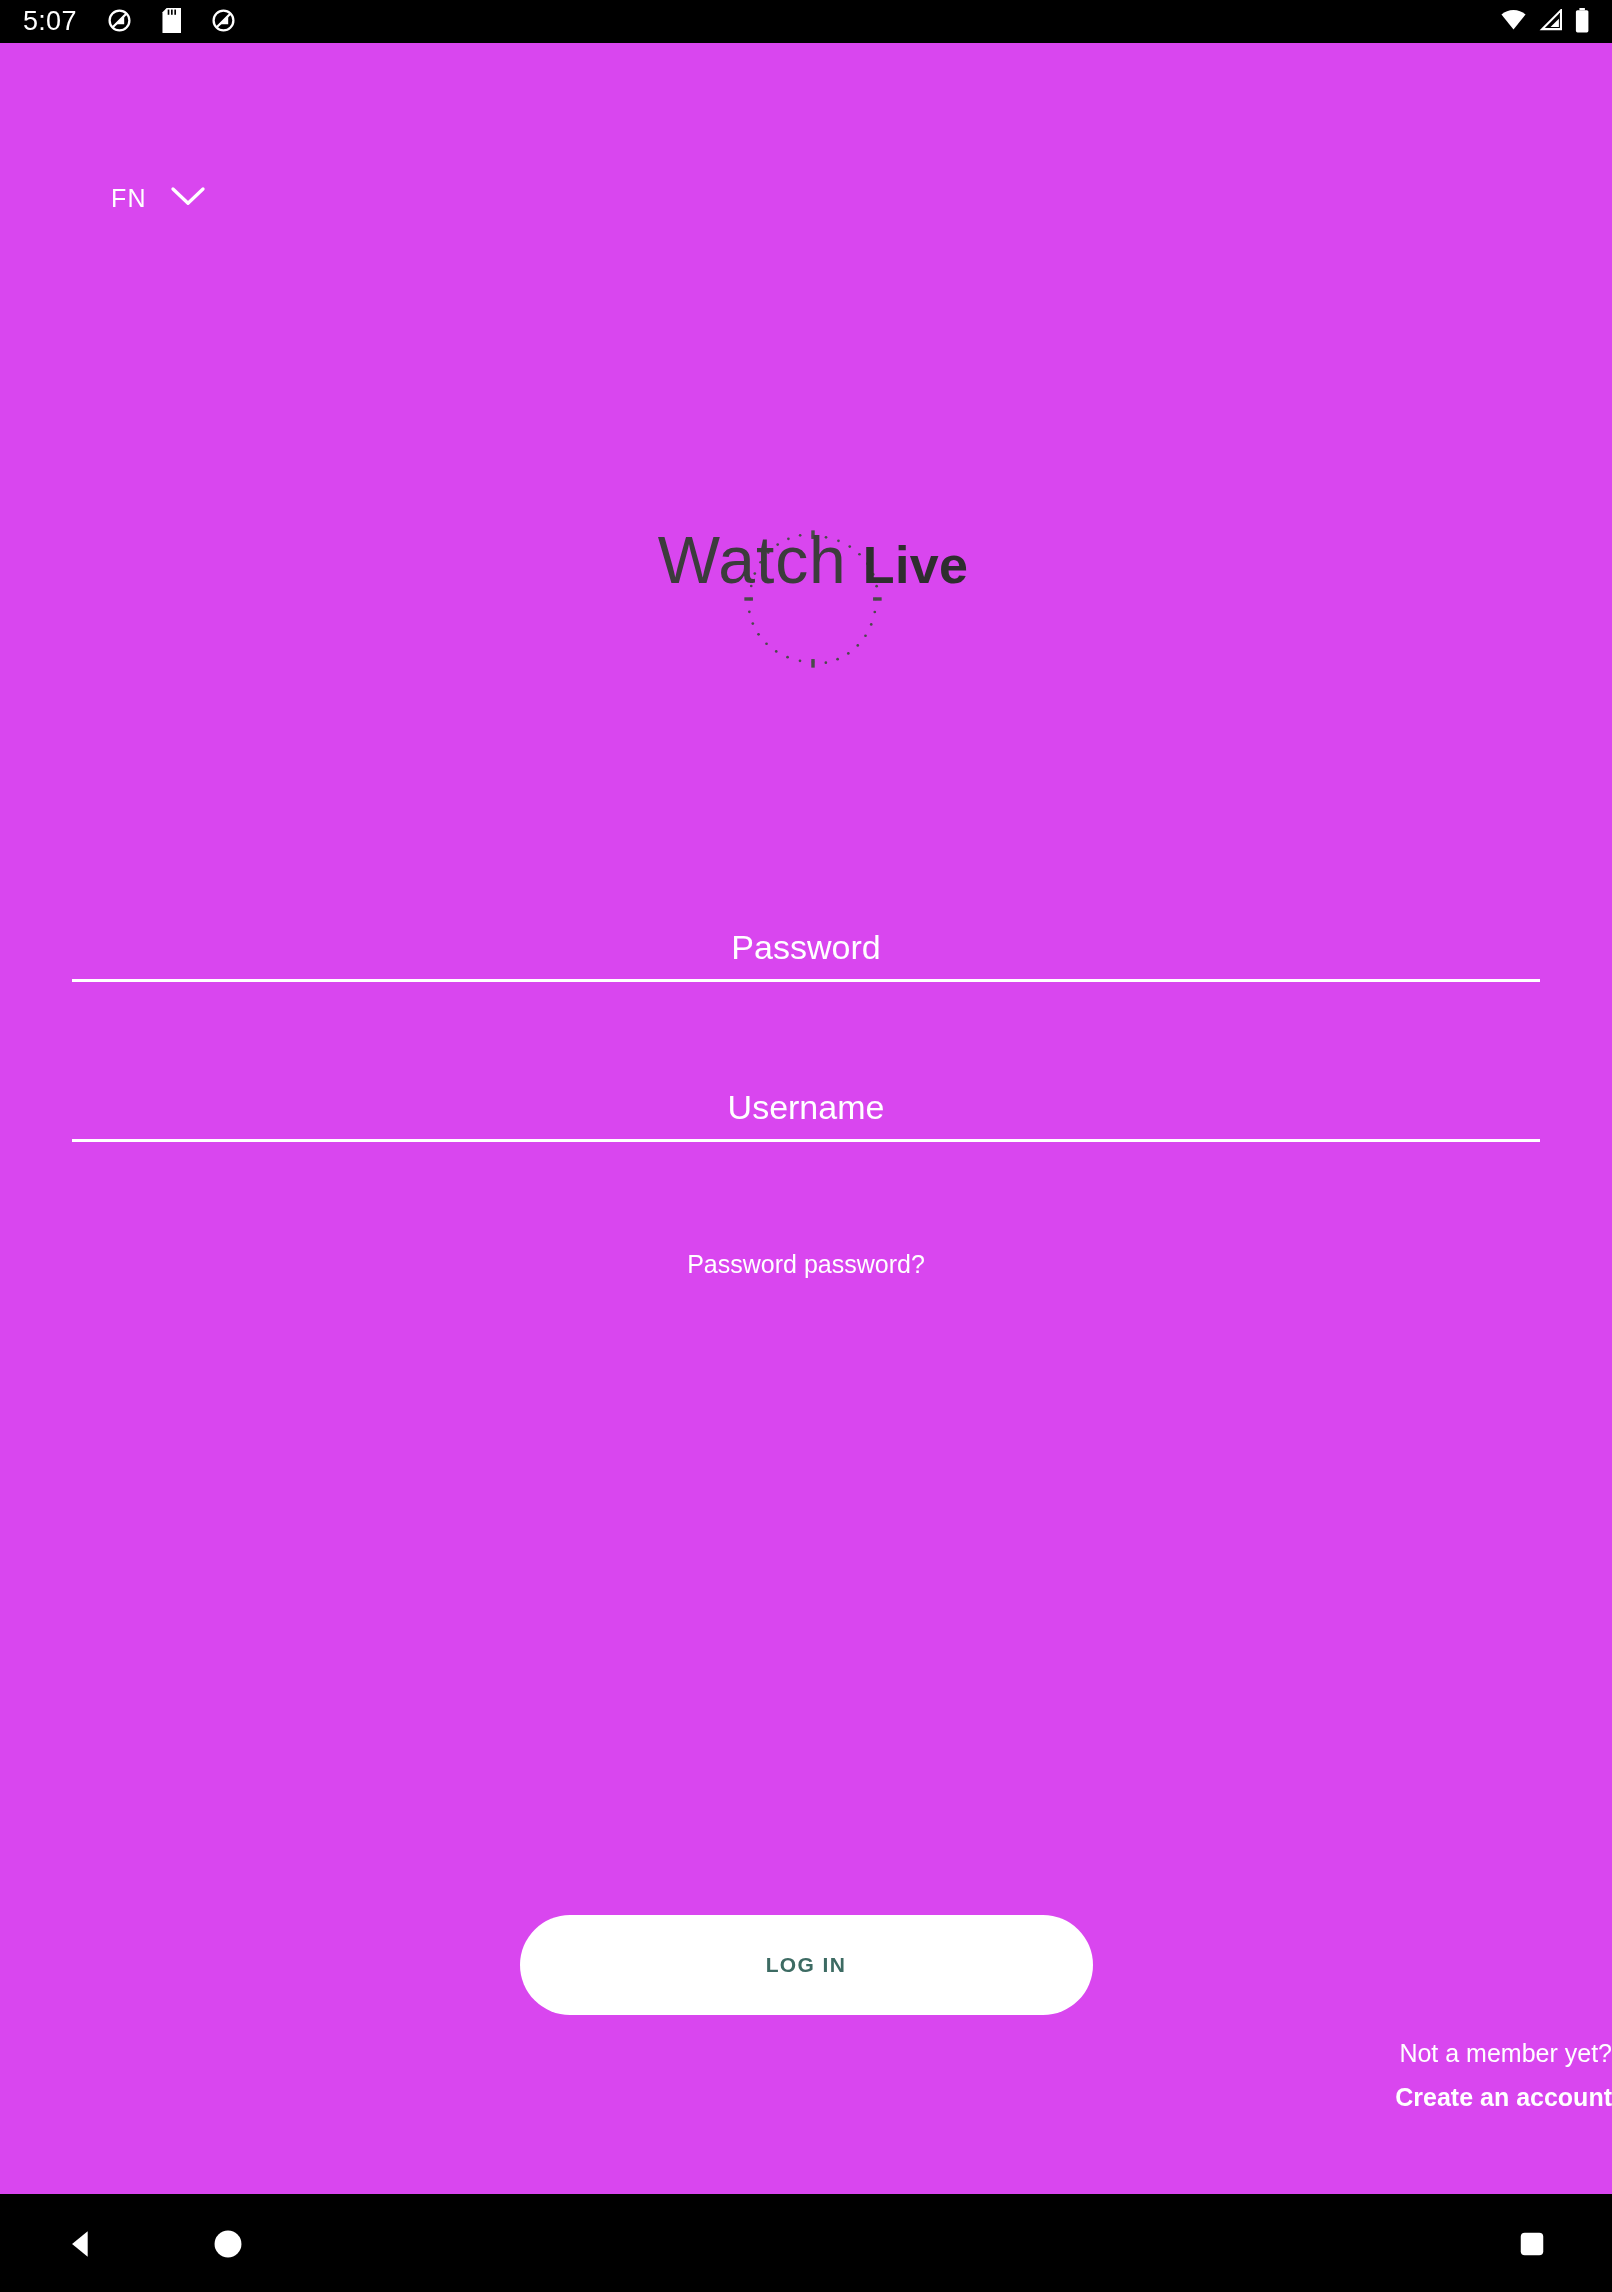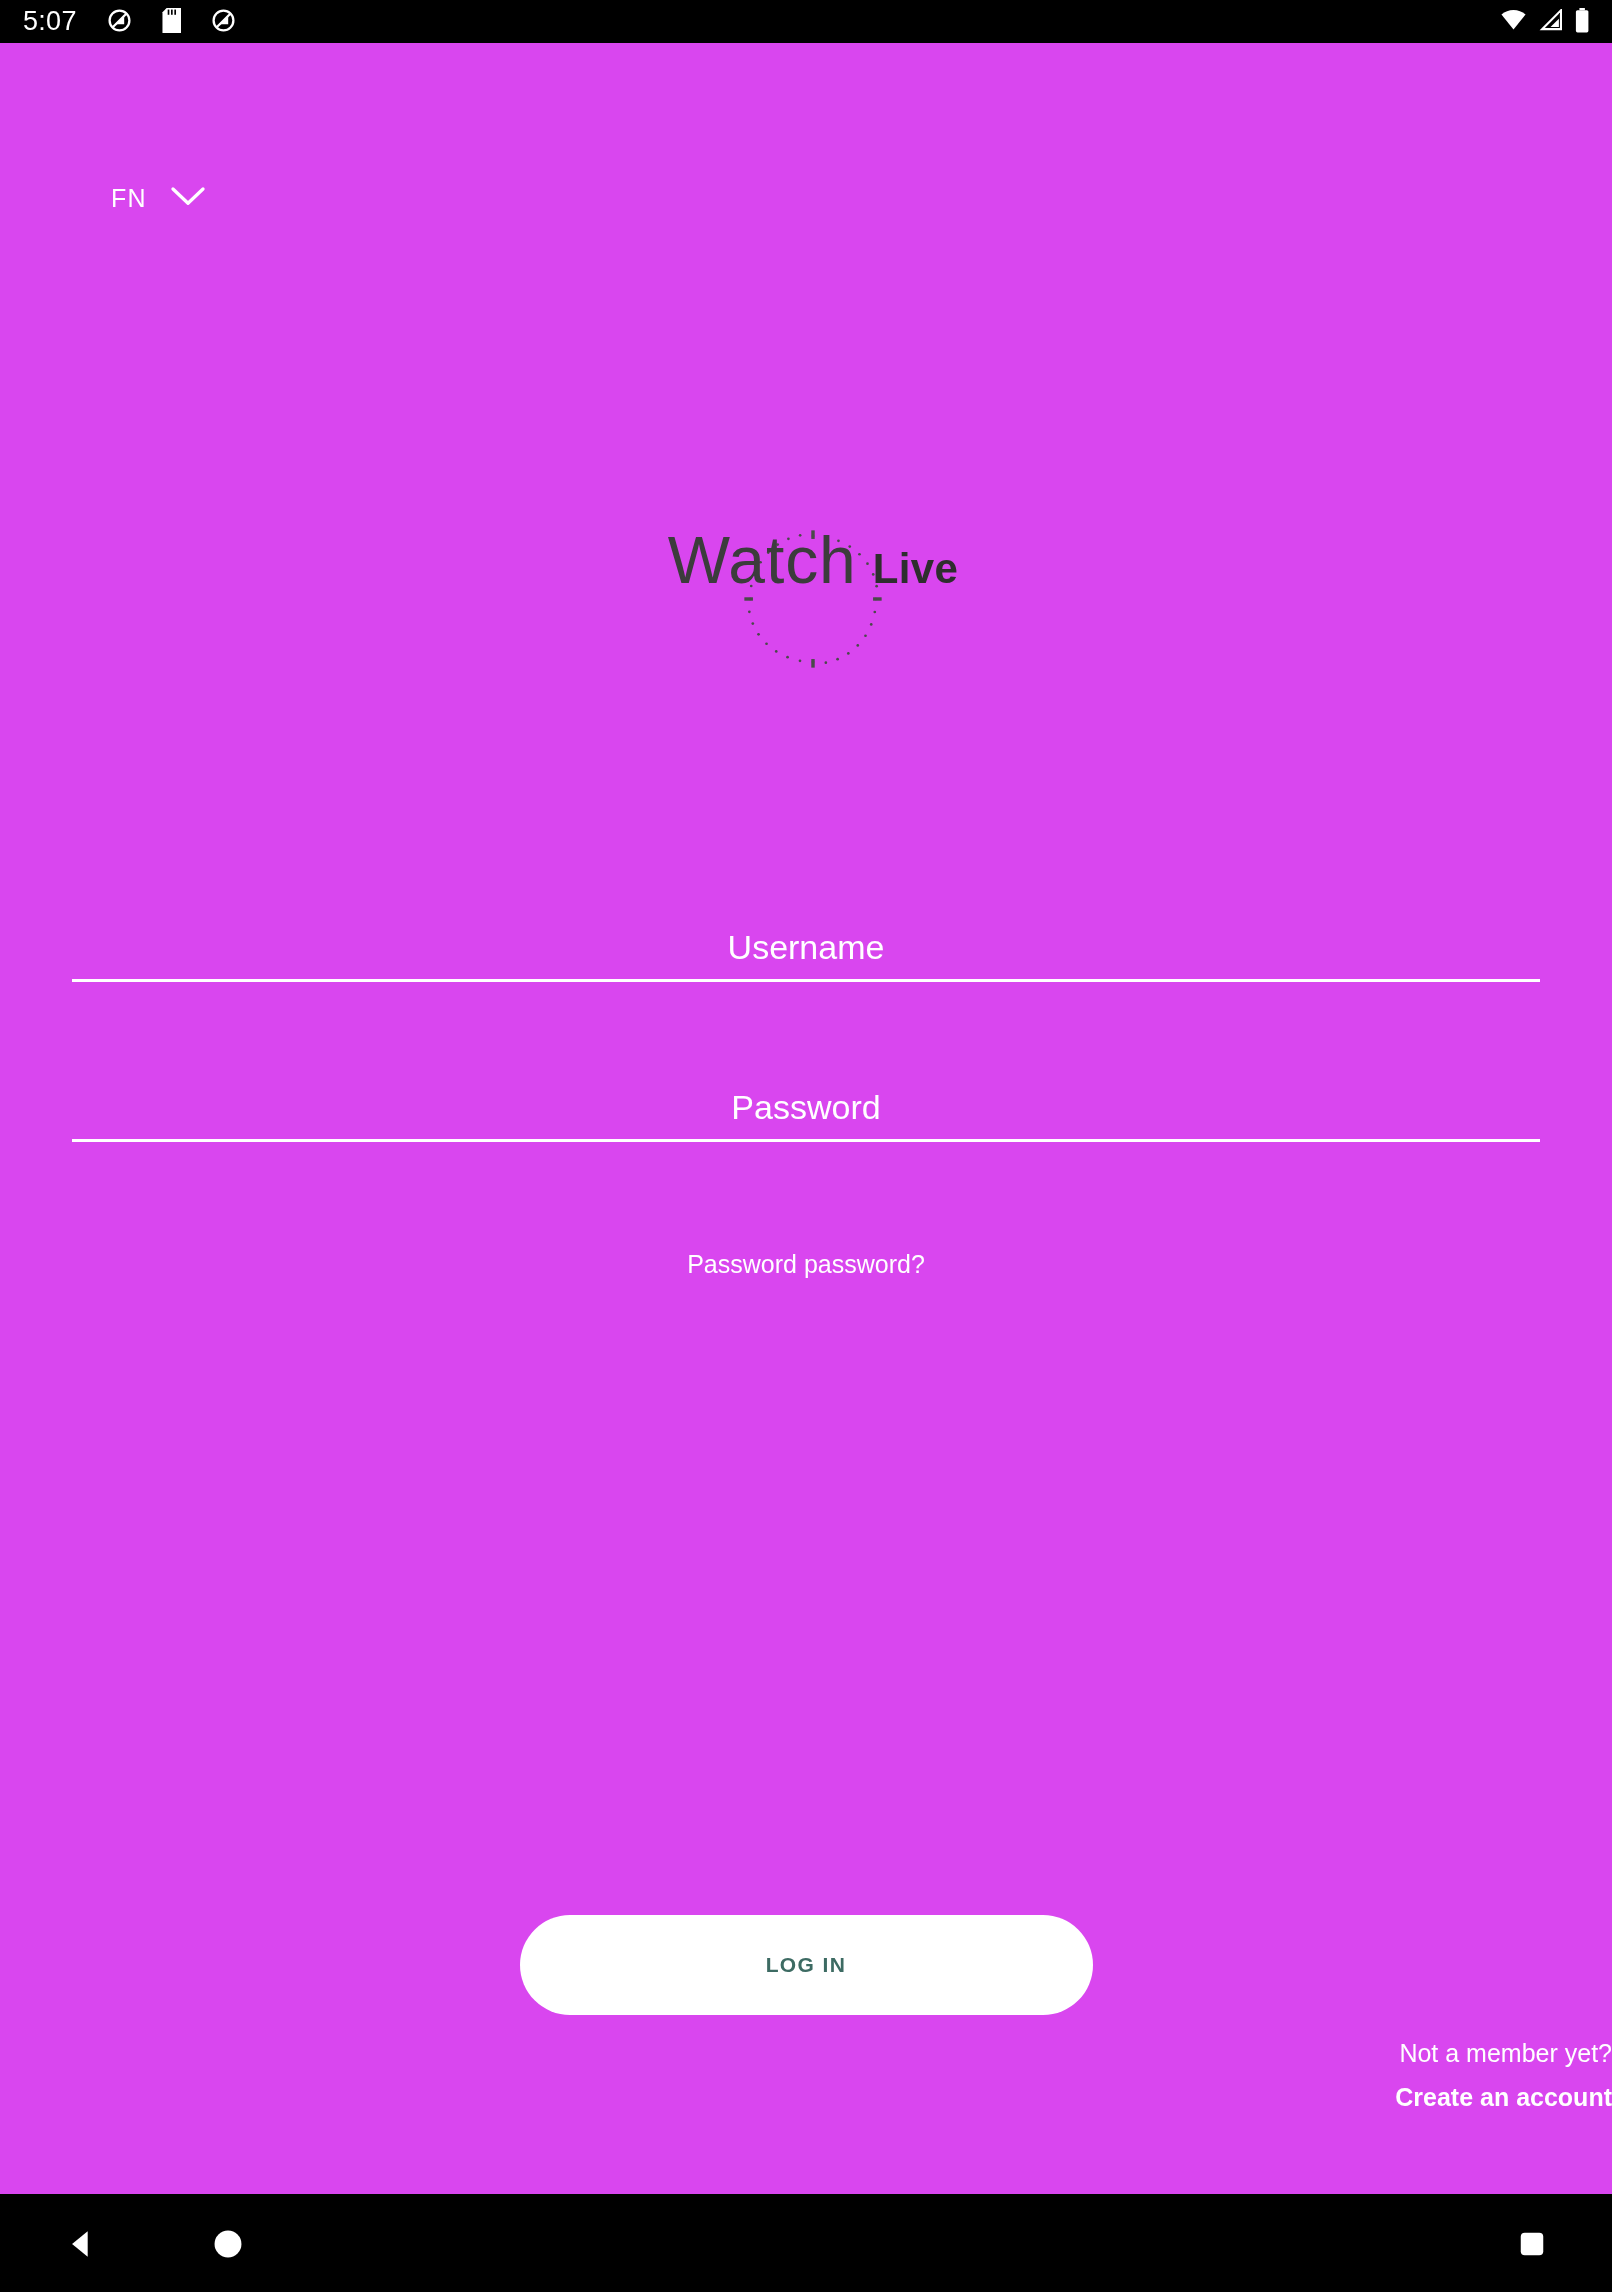--- a/index.html
+++ b/index.html
@@ -112,21 +112,21 @@
     gap:16px;
     line-height:1;
   }
   .logo-watch {
     font-size:66px;
     font-weight:300;
     color:#3c3c3c;
     letter-spacing:0.9px;
   }
   .logo-live {
-    font-size:42px;
+    font-size:52px;
     font-weight:700;
     color:#2e2e2e;
     letter-spacing:0.4px;
   }
 
   
   .form {
     position:absolute;
     left:72px;
     right:72px;
@@ -347,24 +347,24 @@
         </span>
         <span class="logo-text">
           <span class="logo-watch">Watch</span>
           <span class="logo-live">Live</span>
         </span>
       </div>
     </div>
 
     <div class="form">
       <div class="field">
-        <input class="field-input" type="text" placeholder="Username" style="">
+        <input class="field-input" type="password" placeholder="Password" style="">
       </div>
       <div class="field">
-        <input class="field-input" type="password" placeholder="Password" style="">
+        <input class="field-input" type="text" placeholder="Username" style="">
       </div>
     </div>
 
     <div class="forgot-row">
       <span class="forgot-link">Password password?</span>
     </div>
 
     <div class="login-wrap">
       <button class="login-btn">LOG IN</button>
     </div>

